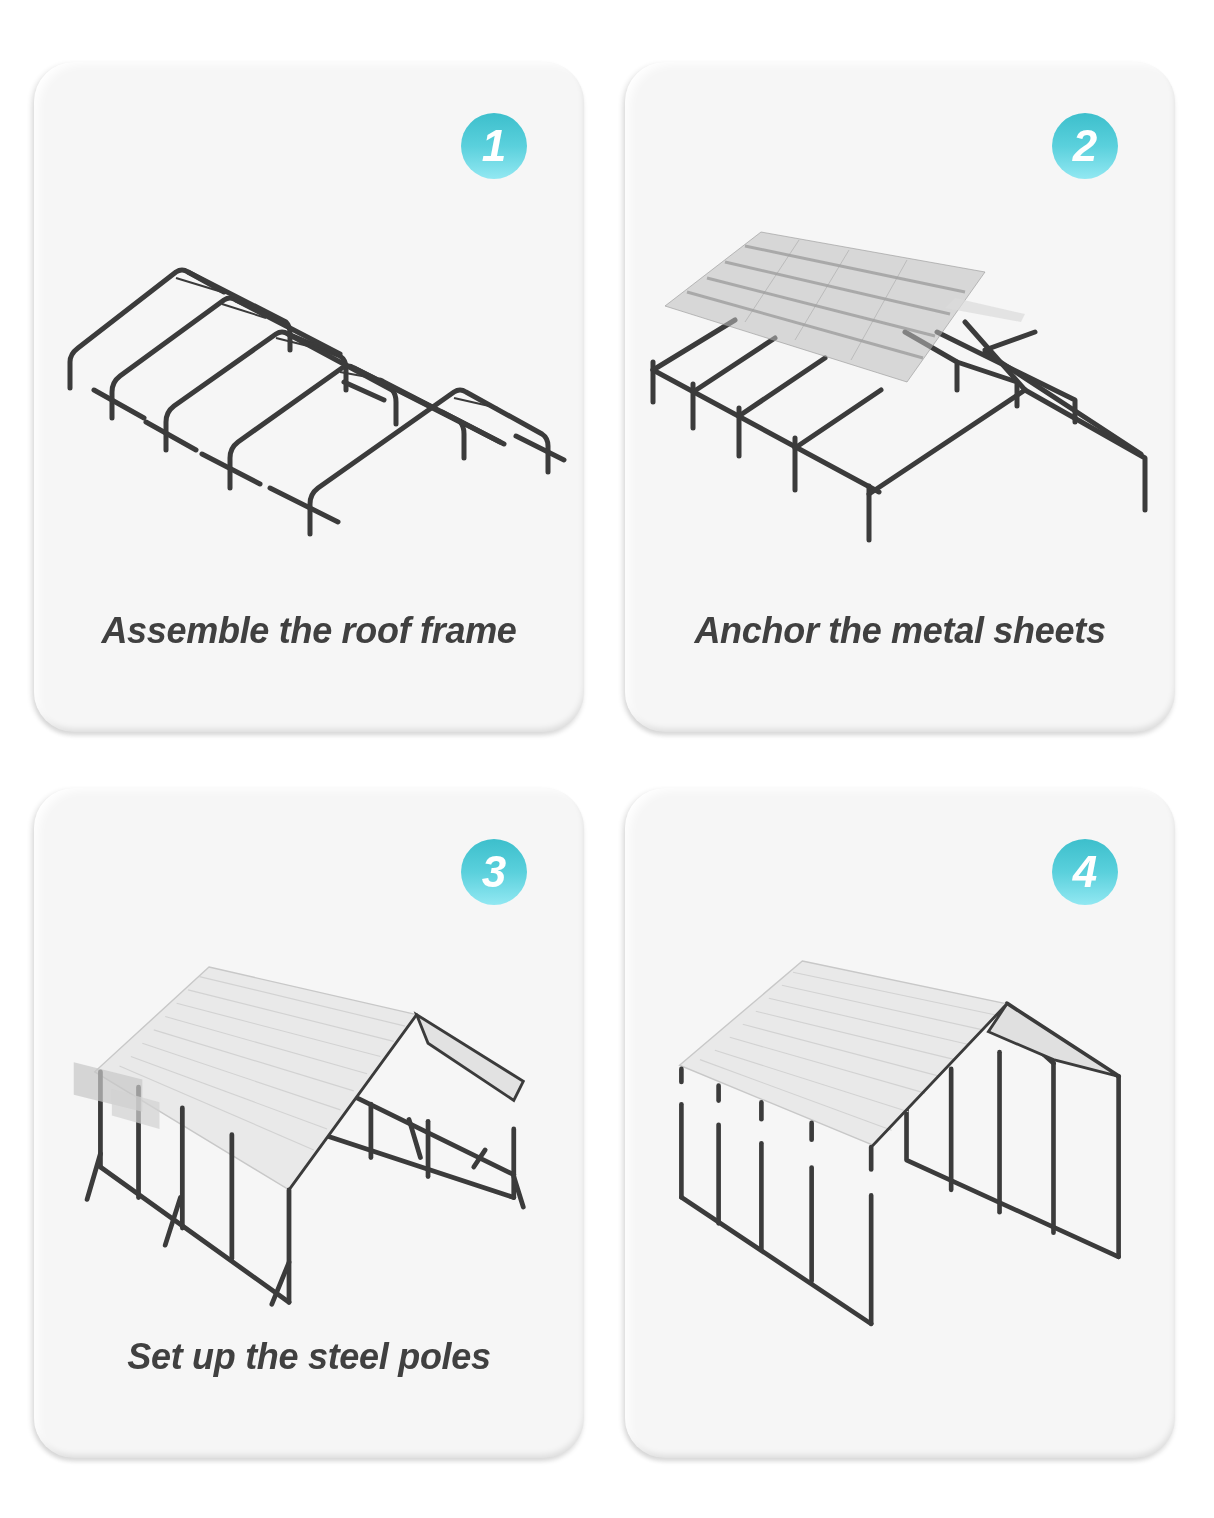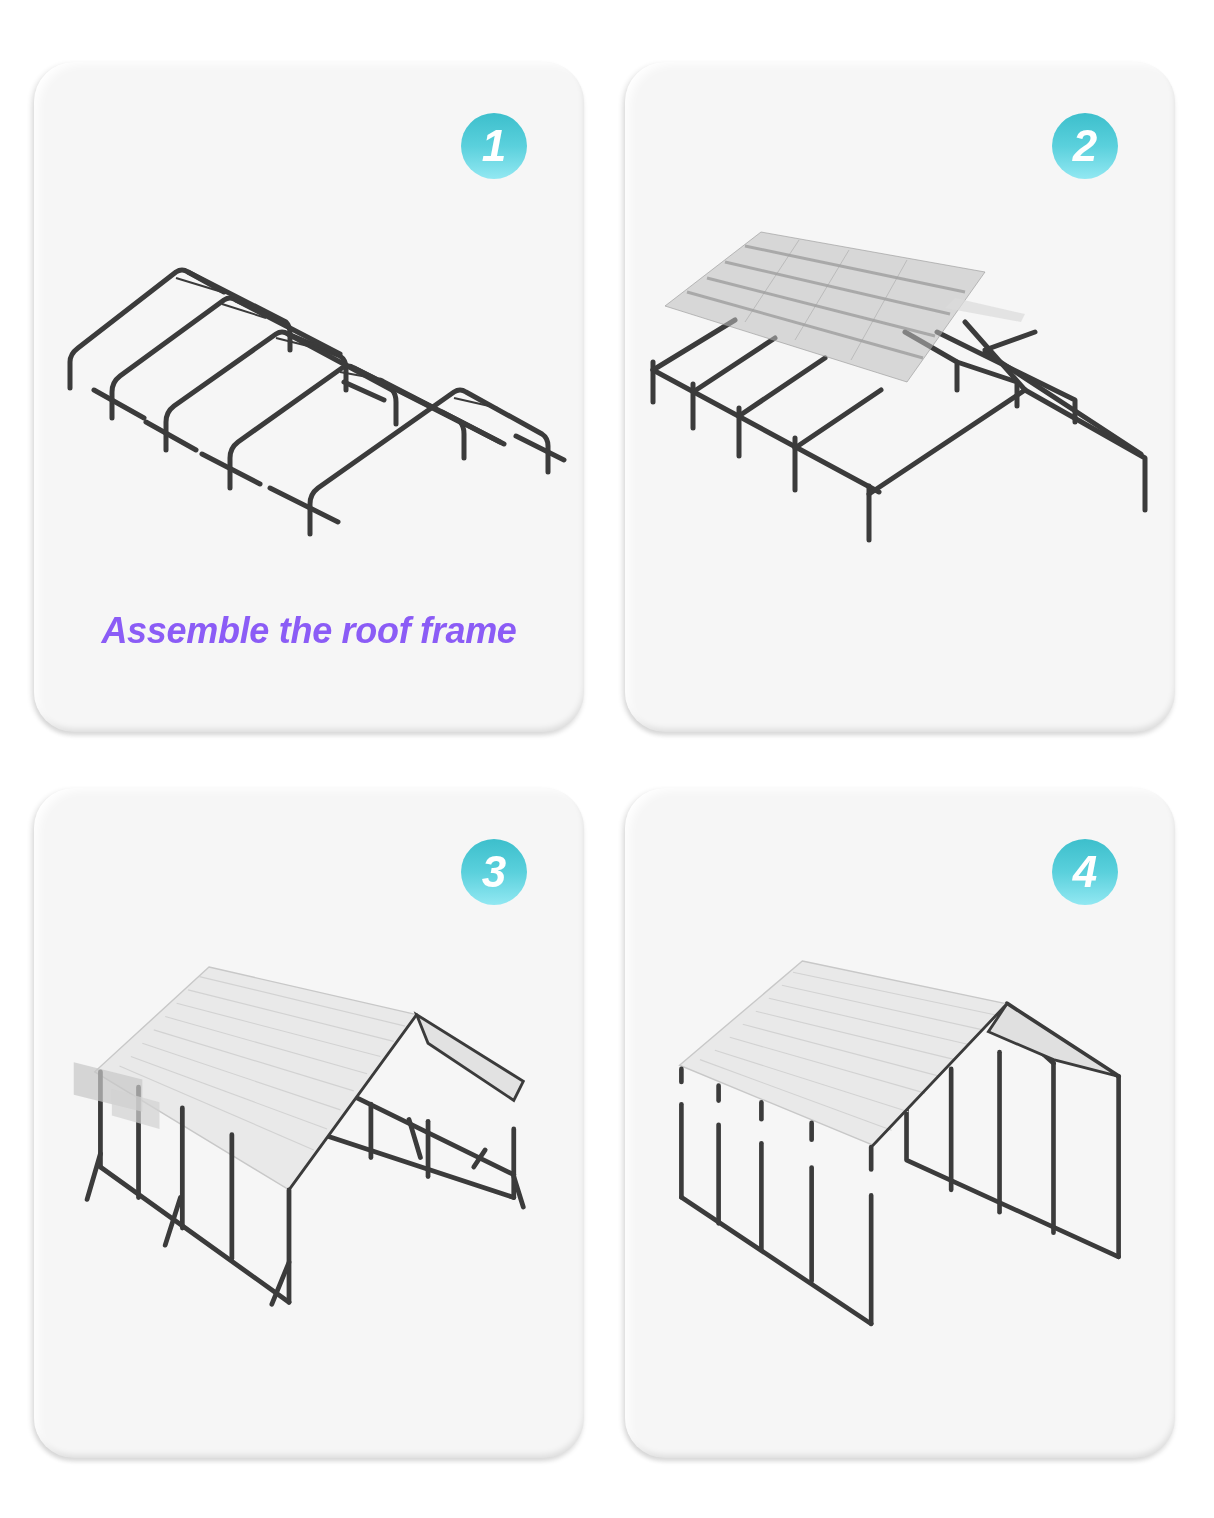--- a/index.html
+++ b/index.html
@@ -44,21 +44,21 @@
     width: 510px; height: 400px;
   }
   .caption {
     position: absolute;
     left: 0; right: 0;
     top: 548px;
     text-align: center;
     font-size: 36px;
     font-weight: bold;
     font-style: italic;
-    color: #8b5cf6;
+    color: #404040;
     letter-spacing: -0.3px;
   }
   svg { overflow: visible; }
   .fr { stroke: #3b3b3b; stroke-width: 5; fill: none; stroke-linecap: round; stroke-linejoin: round; }
   .fr-thin { stroke: #3b3b3b; stroke-width: 2; fill: none; }
   .roof { fill: #e9e9e9; stroke: #c8c8c8; stroke-width: 1.5; }
   .roof-rib { stroke: #d2d2d2; stroke-width: 1.2; }
   .sheet { fill: rgba(190,190,190,0.55); stroke: rgba(150,150,150,0.6); stroke-width: 1; }
 </style>
 </head>
@@ -140,20 +140,21 @@
       <line x1="62" y1="56" x2="290" y2="114"></line>
       <line x1="42" y1="70" x2="278" y2="136"></line>
     </g>
     <g stroke="rgba(160,160,160,0.5)" stroke-width="1">
       <line x1="154" y1="18" x2="100" y2="100"></line>
       <line x1="204" y1="28" x2="150" y2="118"></line>
       <line x1="262" y1="38" x2="206" y2="138"></line>
     </g>
     <polygon points="310,76 380,92 376,100 300,86" fill="rgba(220,220,220,0.7)"></polygon>
   </svg>
+  <div class="caption">Anchor the metal sheets</div>
 </div>
 
 <div class="card card-3">
   <div class="badge">3</div>
   <svg class="illustration" viewBox="0 0 510 420">
 
     <g class="fr">
       <path d="M270,140 L470,238"></path>
       <path d="M270,140 L270,196"></path>
       <path d="M320,164 L320,220"></path>
@@ -188,20 +189,21 @@
       <path d="M36,230 L234,372"></path>
 
       <path d="M36,216 L22,264"></path>
       <path d="M120,262 L104,312"></path>
       <path d="M234,330 L216,374"></path>
     </g>
 
     <polygon points="8,120 80,138 80,172 8,154" fill="rgba(200,200,200,0.7)"></polygon>
     <polygon points="48,148 98,162 98,190 48,176" fill="rgba(210,210,210,0.7)"></polygon>
   </svg>
+  <div class="caption">Set up the steel poles</div>
 </div>
 
 <div class="card card-4">
   <div class="badge">4</div>
   <svg class="illustration" viewBox="0 0 510 430">
 
     <g class="fr">
       <path d="M262,160 L262,228 L490,332"></path>
       <path d="M310,130 L310,260"></path>
       <path d="M362,112 L362,284"></path>

